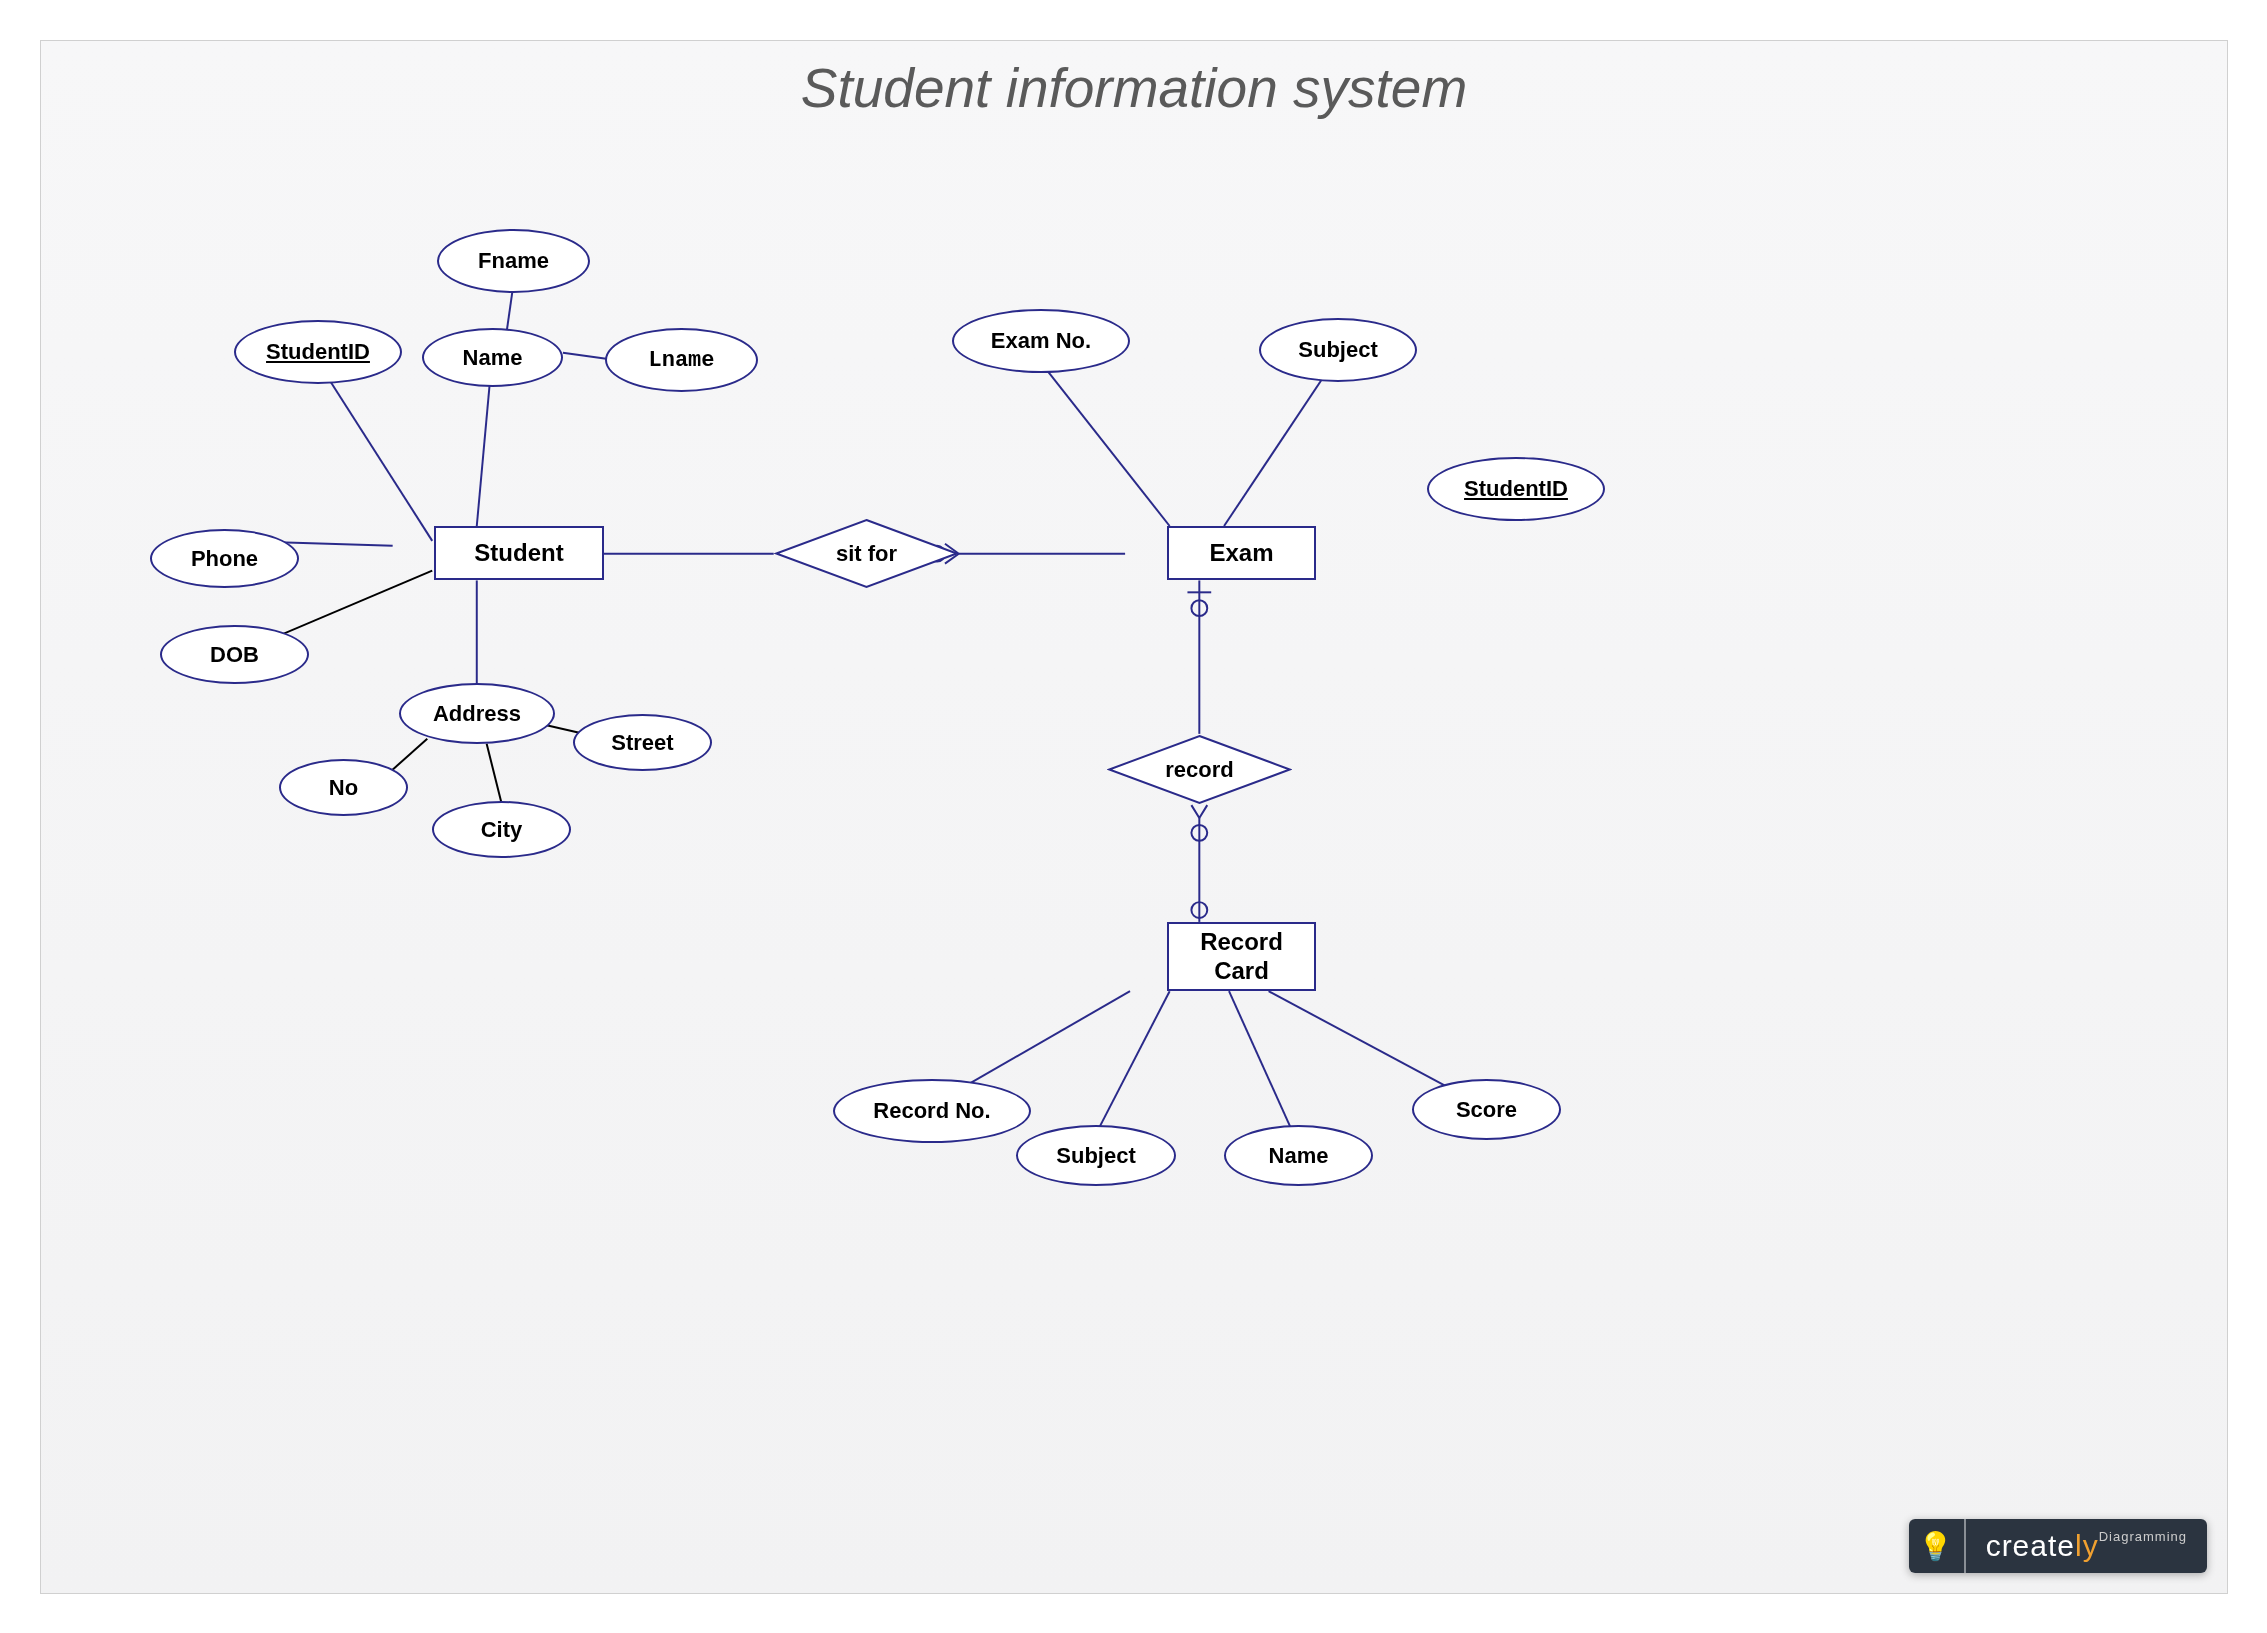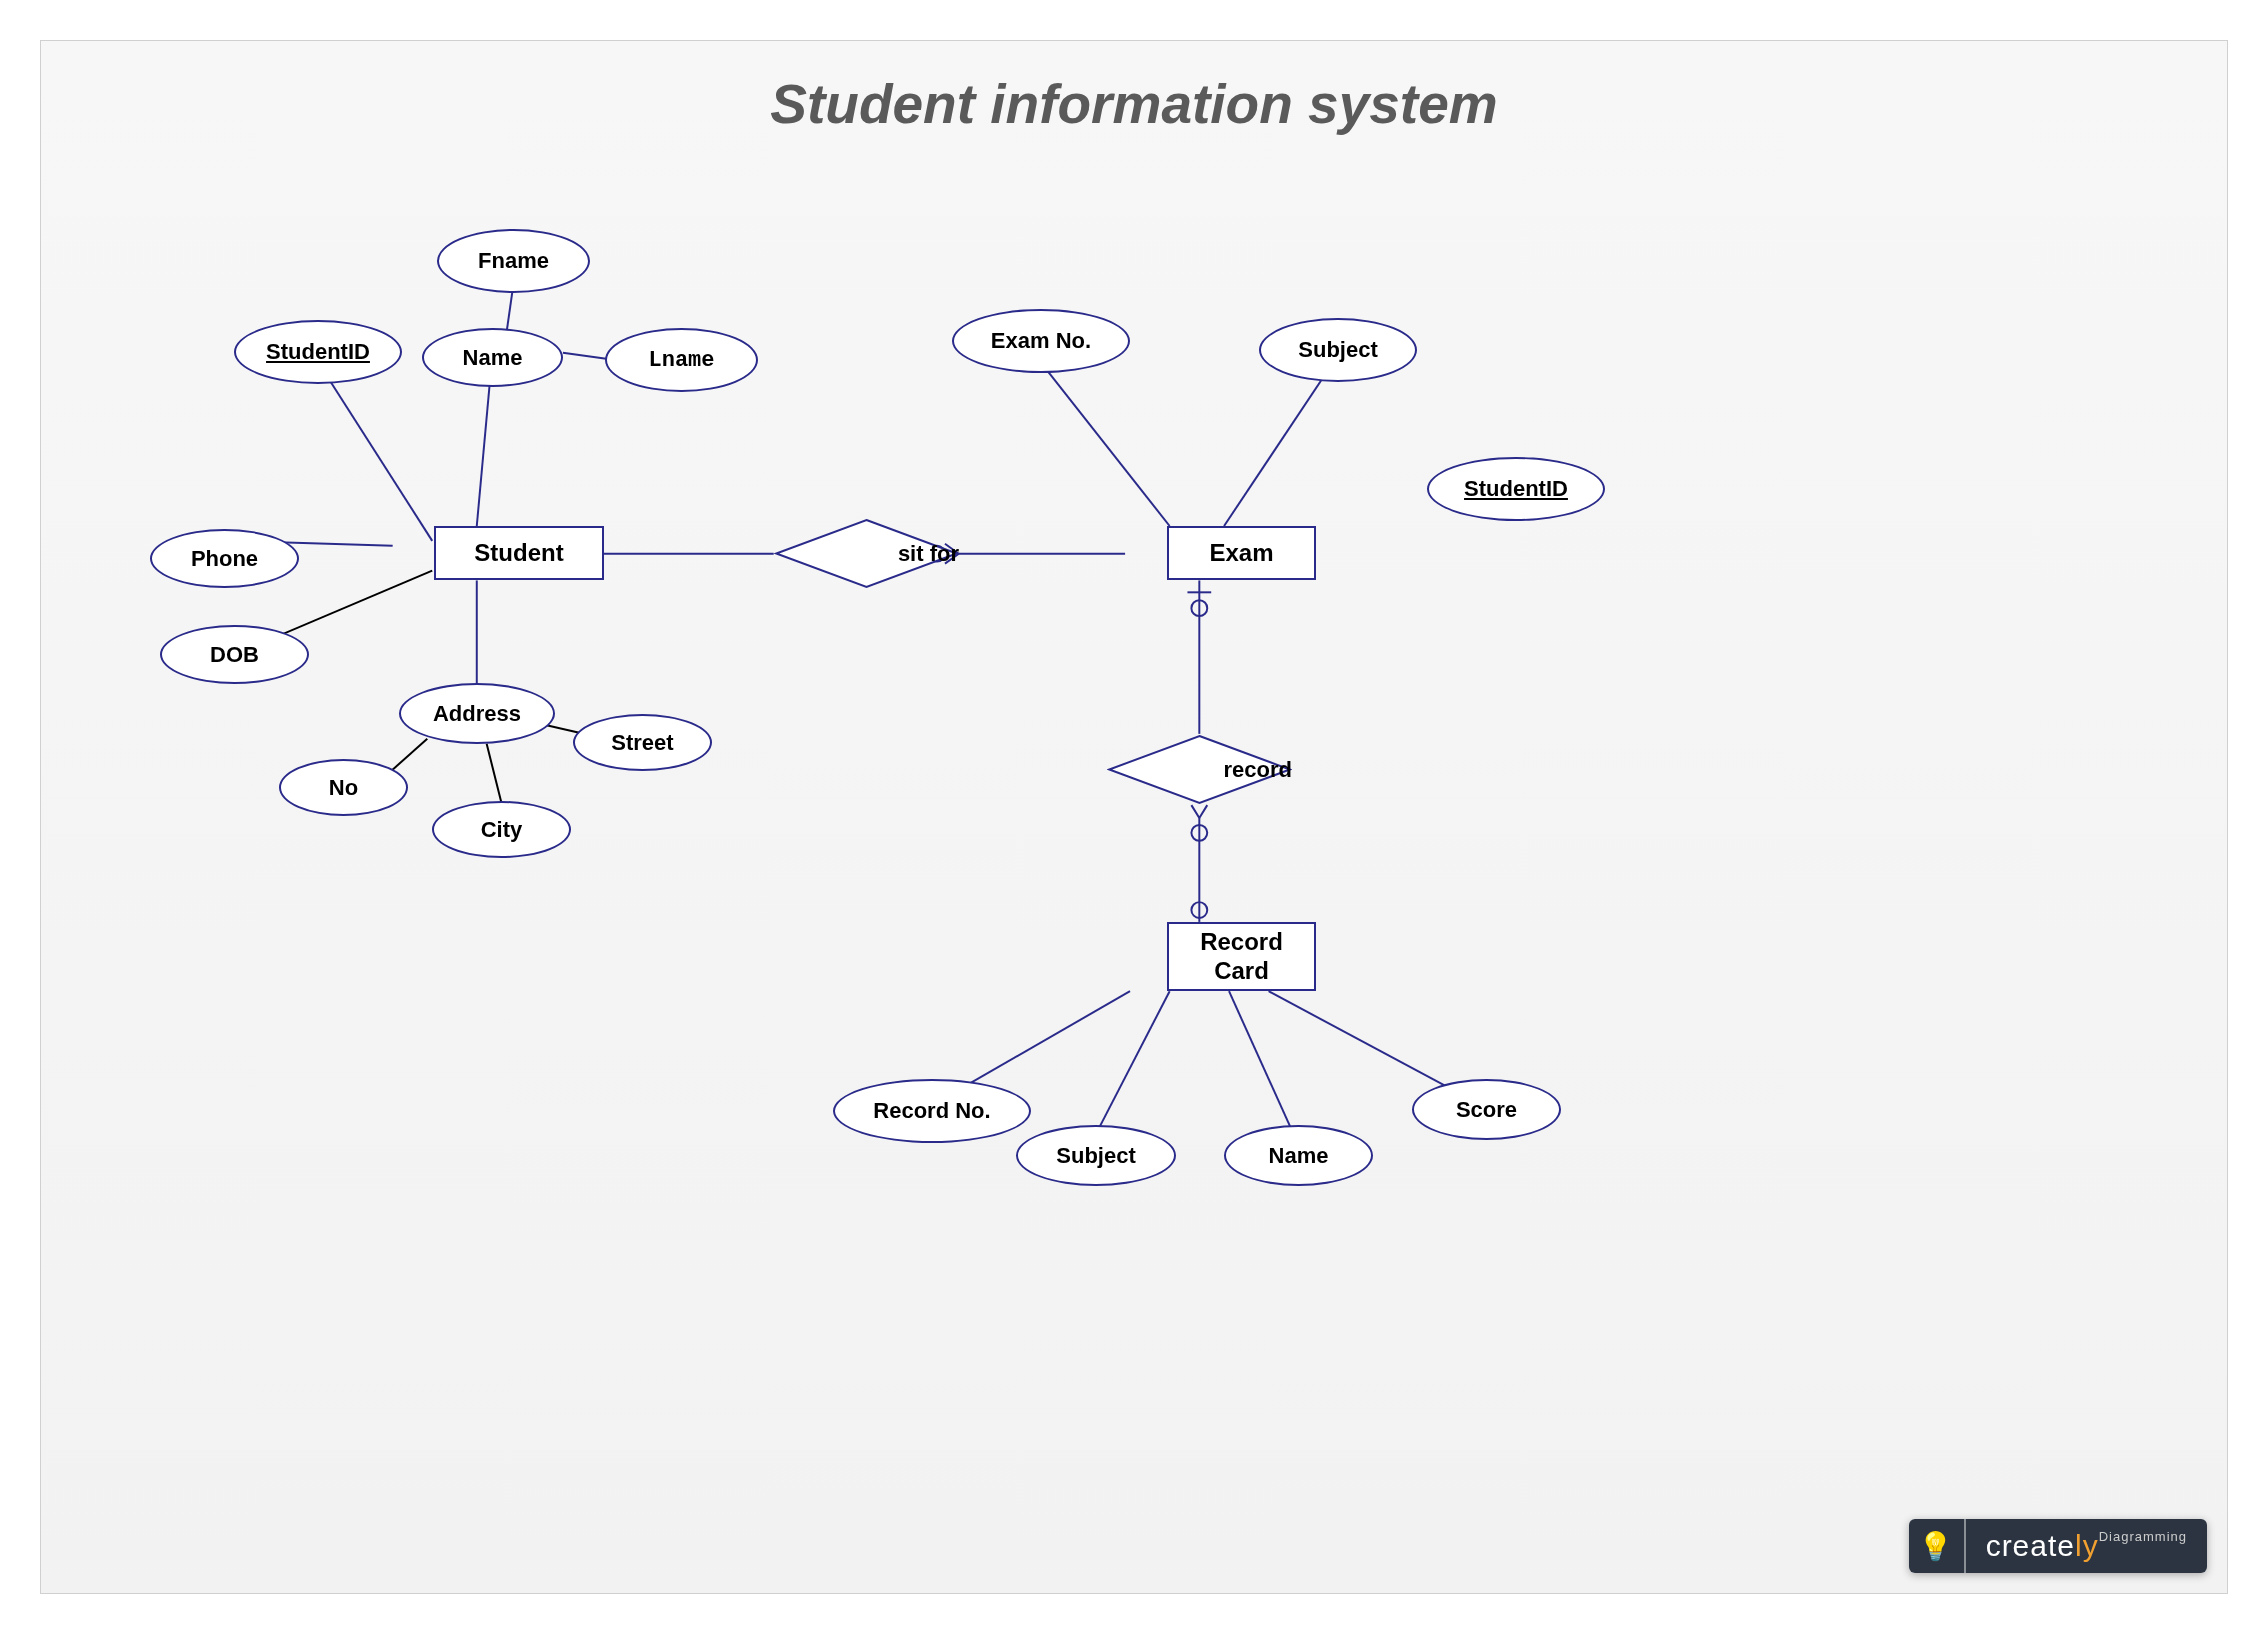--- a/index.html
+++ b/index.html
@@ -21,22 +21,21 @@
     }
     .title {
       position: absolute;
       top: 15px;
       left: 0;
       width: 100%;
       text-align: center;
       font-size: 55px;
       font-style: italic;
       color: #5a5a5a;
-      font-weight: 700;
-      margin-top: 16px;
+      font-weight: 400;
     }
     .entity {
       position: absolute;
       background: #fff;
       border: 2px solid #2a2a8a;
       display: flex;
       align-items: center;
       justify-content: center;
       font-weight: bold;
       font-size: 24px;
@@ -56,21 +55,21 @@
       justify-content: center;
       font-weight: bold;
       font-size: 22px;
       color: #000;
     }
     .attribute.key span { text-decoration: underline; }
     .relationship {
       position: absolute;
       display: flex;
       align-items: center;
-      justify-content: flex-end;
+      justify-content: center;
     }
     .diamond-svg {
       position: absolute;
       top: 0;
       left: 0;
       width: 100%;
       height: 100%;
     }
     .relationship-label {
       position: relative;

